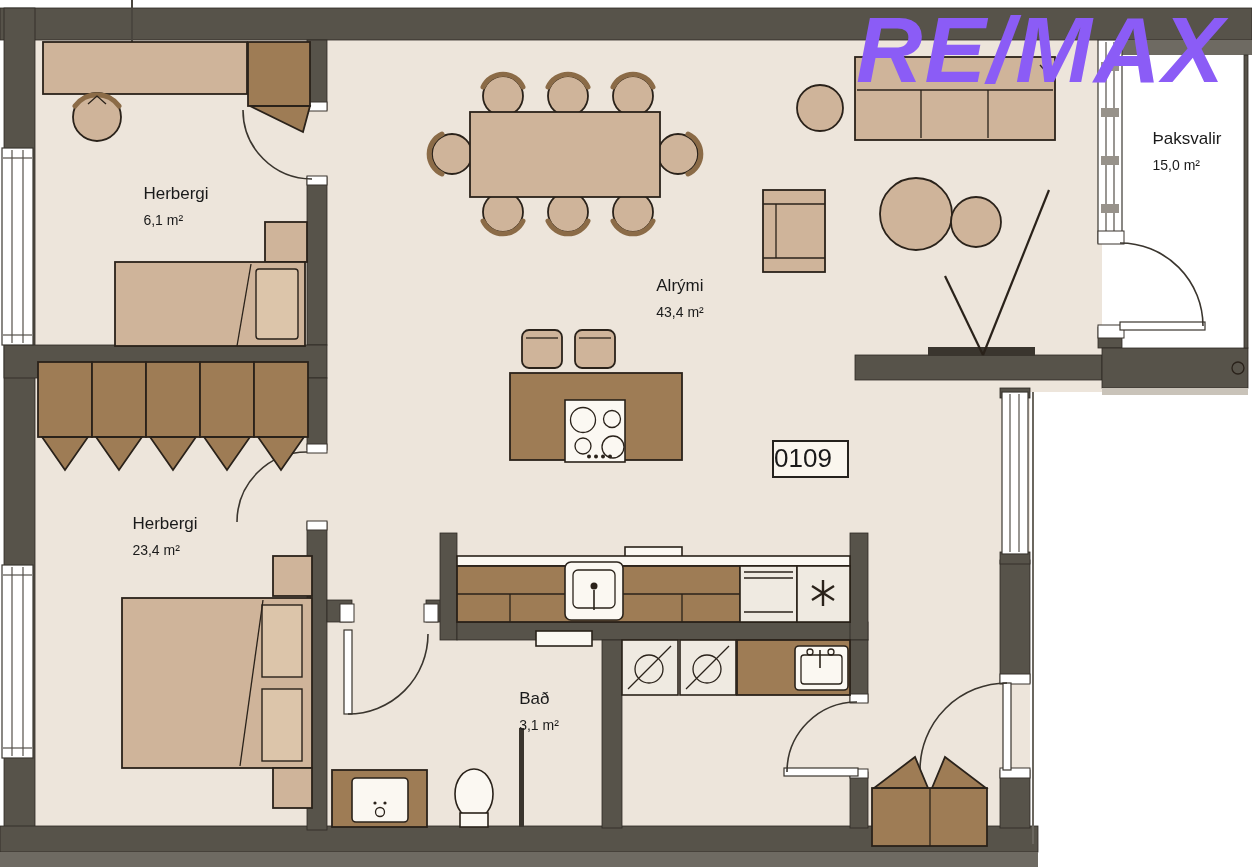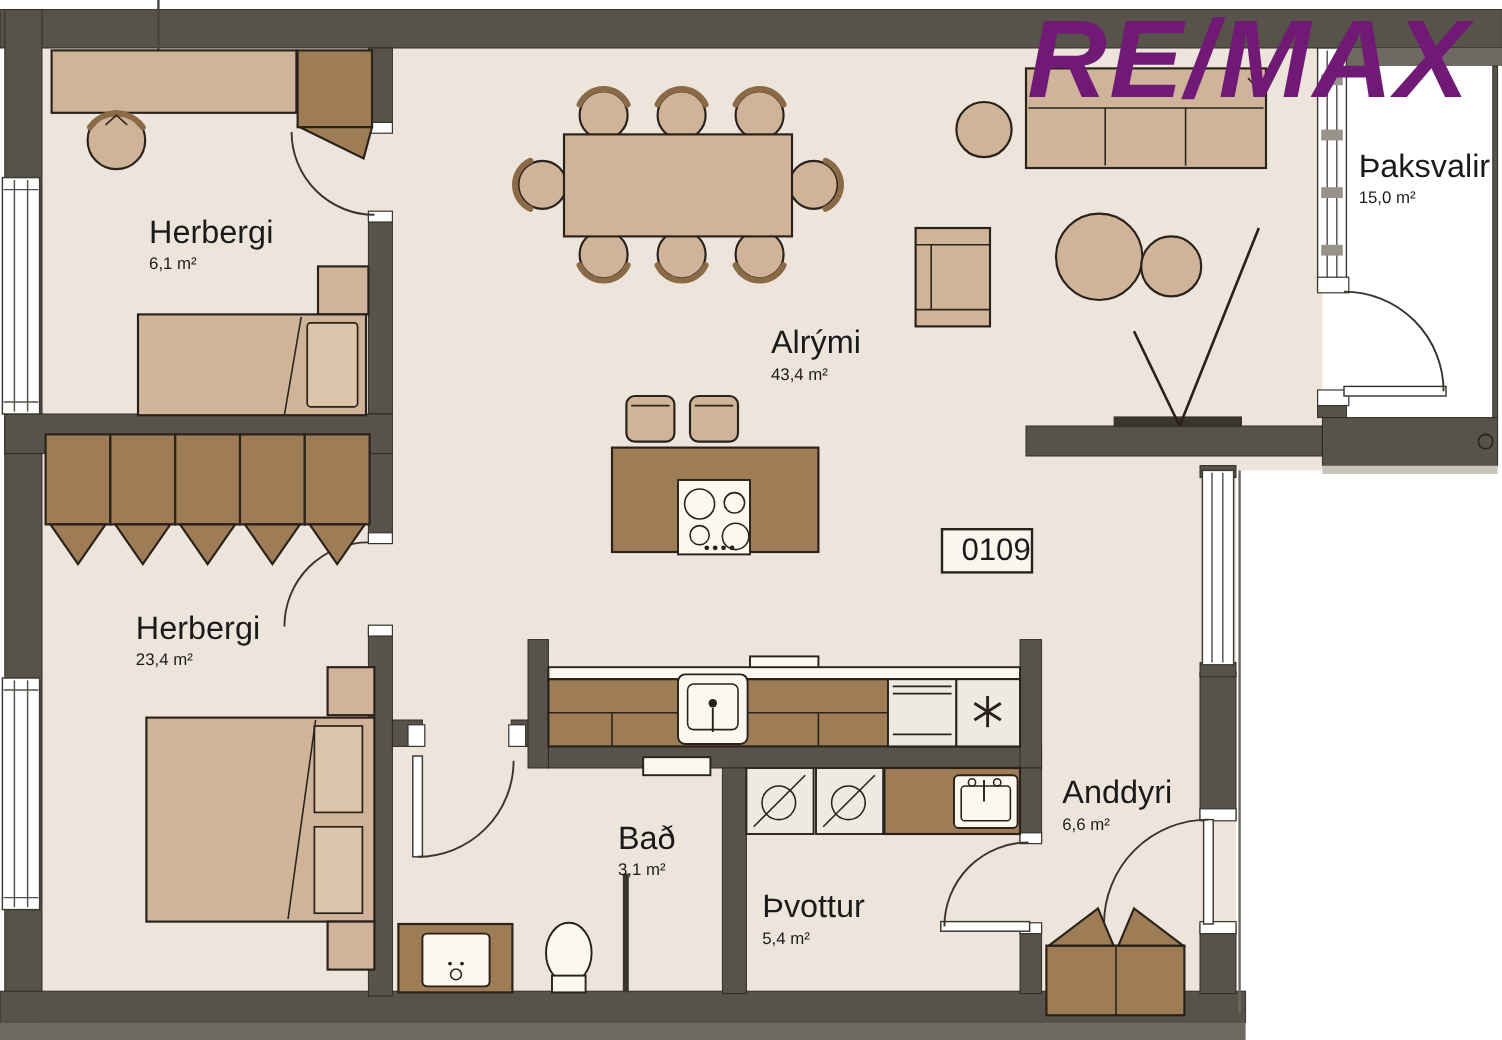--- a/index.html
+++ b/index.html
@@ -23,27 +23,27 @@
   .lnt{fill:none;stroke:var(--outline);stroke-width:1.3;}
   .cback{fill:none;stroke:#8B6B47;stroke-width:5;stroke-linecap:round;}
   .arc{fill:none;stroke:#3A352E;stroke-width:1.6;}
   .leaf{fill:#FFFFFF;stroke:#3A352E;stroke-width:1.2;}
   .thr{fill:#FFFFFF;stroke:#3A352E;stroke-width:1;}
   .win{fill:#FFFFFF;stroke:#3D3933;stroke-width:1.2;}
   .wln{stroke:#55514A;stroke-width:1.2;fill:none;}
   .dark{fill:#3A352E;}
   .dot{fill:#2A221A;}
   .room-label{position:absolute;transform:translate(-50%,-50%);text-align:left;color:var(--text);}
-  .room-label .nm{font-size:27px;line-height:28px;}
+  .room-label .nm{font-size:17px;line-height:28px;}
   .room-label .ar{font-size:14px;line-height:25px;}
-  .logo{position:absolute;left:856px;top:0px;color:#701a75;font-style:italic;font-weight:bold;
+  .logo{position:absolute;left:856px;top:0px;color:#8b5cf6;font-style:italic;font-weight:bold;
         font-size:92px;line-height:100px;letter-spacing:2px;white-space:nowrap;z-index:30;}
   .unit-badge{position:absolute;left:772px;top:440px;width:73px;height:34px;background:#FAF6EE;
         border:2px solid #25221D;color:var(--text);font-size:26px;line-height:33px;
-        text-align:right;z-index:20;margin-left:12px;}
+        text-align:left;z-index:20;}
 </style>
 </head>
 <body>
 
 <div class="stage">
 
 <svg width="1252" height="867" viewBox="0 0 1252 867">
 
   <g>
     <rect class="floor" x="30" y="35" width="1072" height="357"></rect>
@@ -339,24 +339,16 @@
     <div class="ar">43,4 m²</div>
   </div>
   <div class="room-label" style="left:1187px;top:151px">
     <div class="nm">Þaksvalir</div>
     <div class="ar">15,0 m²</div>
   </div>
   <div class="room-label" style="left:539px;top:711px">
     <div class="nm">Bað</div>
     <div class="ar">3,1 m²</div>
   </div>
-  <div class="room-label" style="left:678px;top:768px">
-    <div class="nm">Þvottur</div>
-    <div class="ar">5,4 m²</div>
-  </div>
-  <div class="room-label" style="left:931px;top:673px">
-    <div class="nm">Anddyri</div>
-    <div class="ar">6,6 m²</div>
-  </div>
 
   <div class="unit-badge">0109</div>
   <div class="logo">RE/MAX</div>
 </div>
 
 </body></html>

